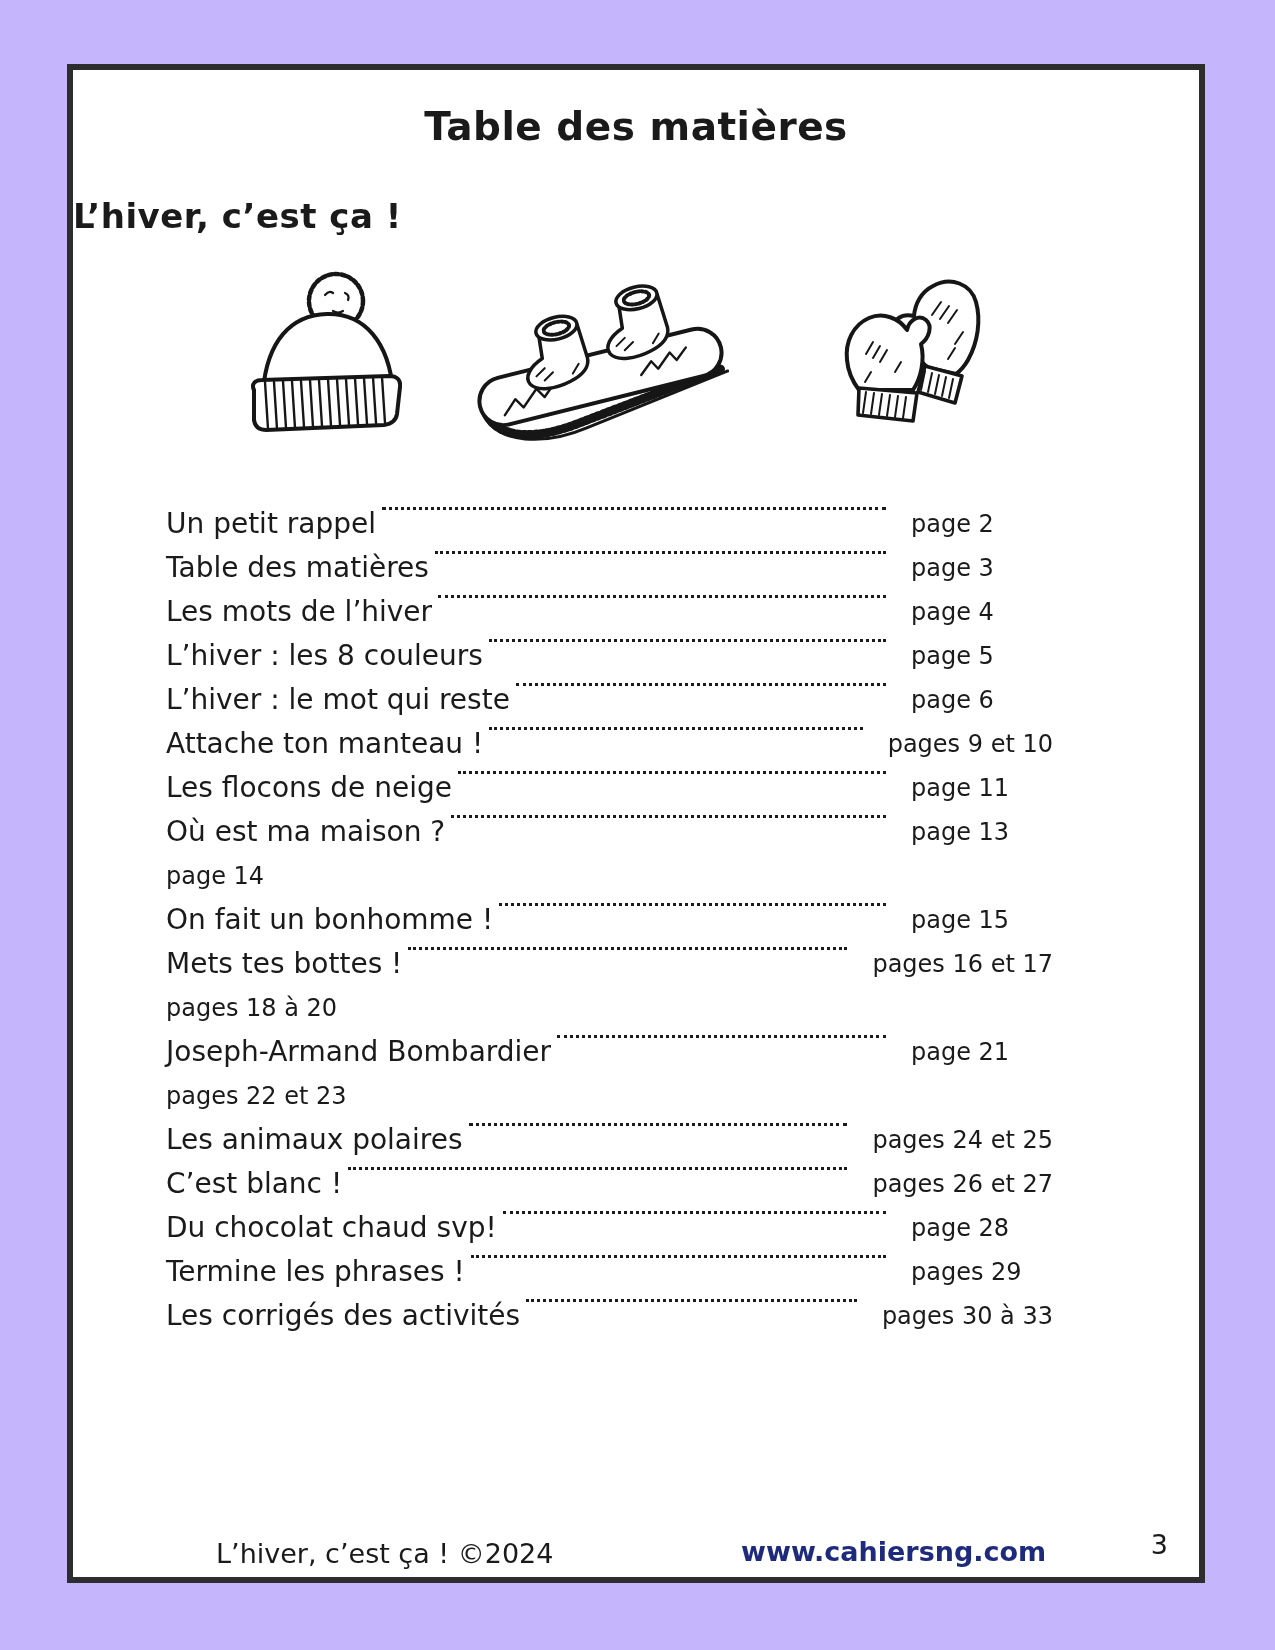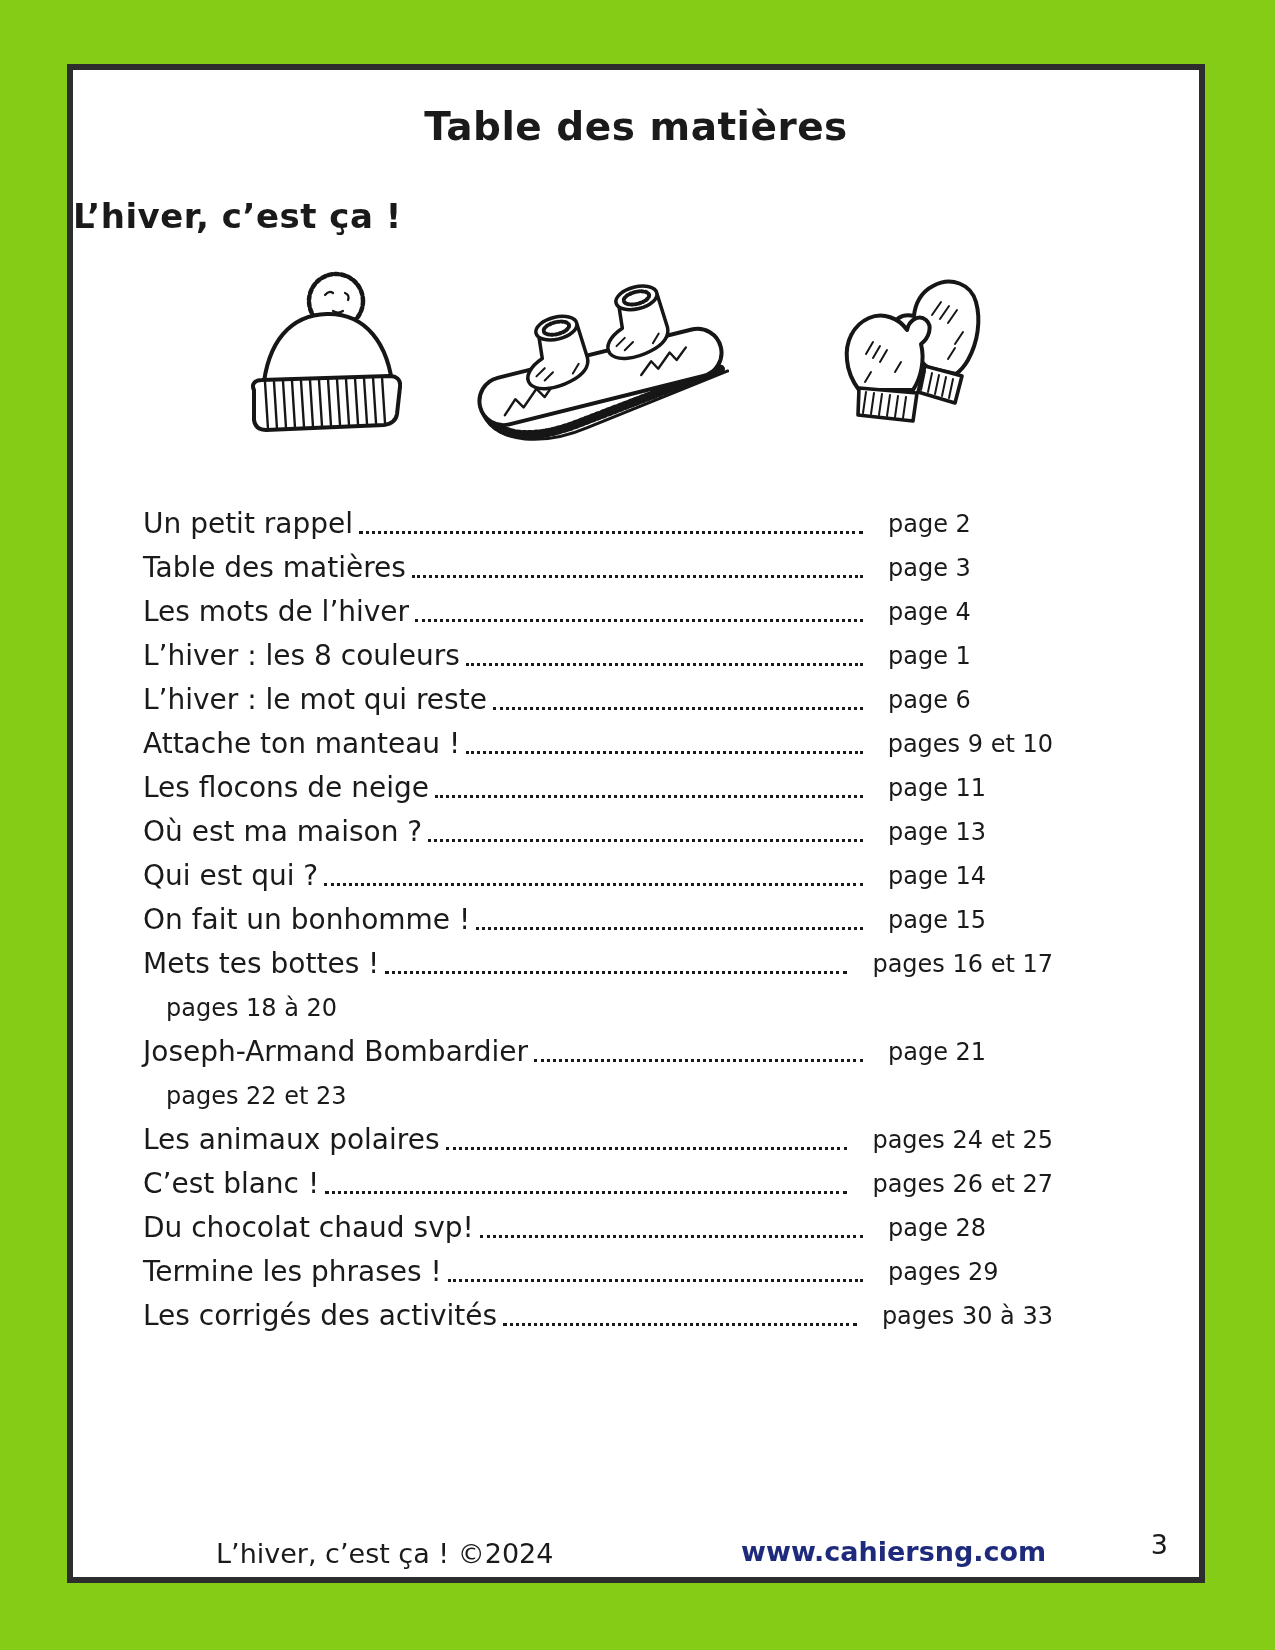--- a/index.html
+++ b/index.html
@@ -7,21 +7,21 @@
     --border:#2d2d2d;
     --navy:#1e2b7d;
   }
   *{box-sizing:border-box;margin:0;padding:0;}
   html,body{background:#ffffff;}
   body{
     width:1275px;height:1650px;position:relative;
     font-family:"DejaVu Sans","Liberation Sans",sans-serif;
     color:var(--ink);
   }
-  .sheet{position:absolute;inset:0;background:#84cc16;}
+  .sheet{position:absolute;inset:0;background:#c4b5fd;}
   .page-frame{
     position:absolute;left:67px;top:64px;width:1138px;height:1519px;
     border:6px solid var(--border);background:#fff;
   }
   .page-title{
     position:absolute;top:34px;left:0;width:100%;
     text-align:center;font-size:39px;font-weight:bold;
     letter-spacing:0.5px;color:var(--ink);
   }
   .page-subtitle{
@@ -31,21 +31,21 @@
   }
   .illus{position:absolute;}
   .illus svg{display:block;}
   .illus-hat{left:167px;top:188px;}
   .illus-board{left:398px;top:190px;}
   .illus-mittens{left:740px;top:180px;}
   .toc{
     position:absolute;left:70px;top:432px;width:910px;
   }
   .toc-row{display:flex;align-items:center;height:44px;}
-  .toc-lead{width:722px;display:flex;align-items:flex-end;}
+  .toc-lead{width:722px;display:flex;align-items:flex-start;margin-left:23px;}
   .toc-label{white-space:nowrap;font-size:28px;line-height:1.2;}
   .toc-dots{flex:1;border-bottom:3px dotted var(--ink);margin:0 2px 7px 6px;}
   .toc-page{margin-left:23px;white-space:nowrap;font-size:24px;}
   .footer-copyright{
     position:absolute;left:134px;bottom:8px;
     font-size:27px;font-weight:normal;color:var(--ink);white-space:nowrap;margin-left:9px;
   }
   .footer-website{
     position:absolute;left:668px;bottom:10px;
     font-size:27px;font-weight:bold;color:var(--navy);white-space:nowrap;
@@ -140,21 +140,21 @@
       <span class="toc-dots"></span>
     </div>
     <span class="toc-page">page 4</span>
   </div>
 
   <div class="toc-row">
     <div class="toc-lead">
       <span class="toc-label">L’hiver : les 8 couleurs</span>
       <span class="toc-dots"></span>
     </div>
-    <span class="toc-page">page 1</span>
+    <span class="toc-page">page 5</span>
   </div>
 
   <div class="toc-row">
     <div class="toc-lead">
       <span class="toc-label">L’hiver : le mot qui reste</span>
       <span class="toc-dots"></span>
     </div>
     <span class="toc-page">page 6</span>
   </div>
 
@@ -178,24 +178,20 @@
 
   <div class="toc-row">
     <div class="toc-lead">
       <span class="toc-label">Où est ma maison ?</span>
       <span class="toc-dots"></span>
     </div>
     <span class="toc-page">page 13</span>
   </div>
 
   <div class="toc-row">
-    <div class="toc-lead">
-      <span class="toc-label">Qui est qui ?</span>
-      <span class="toc-dots"></span>
-    </div>
     <span class="toc-page">page 14</span>
   </div>
 
   <div class="toc-row">
     <div class="toc-lead">
       <span class="toc-label">On fait un bonhomme !</span>
       <span class="toc-dots"></span>
     </div>
     <span class="toc-page">page 15</span>
   </div>

